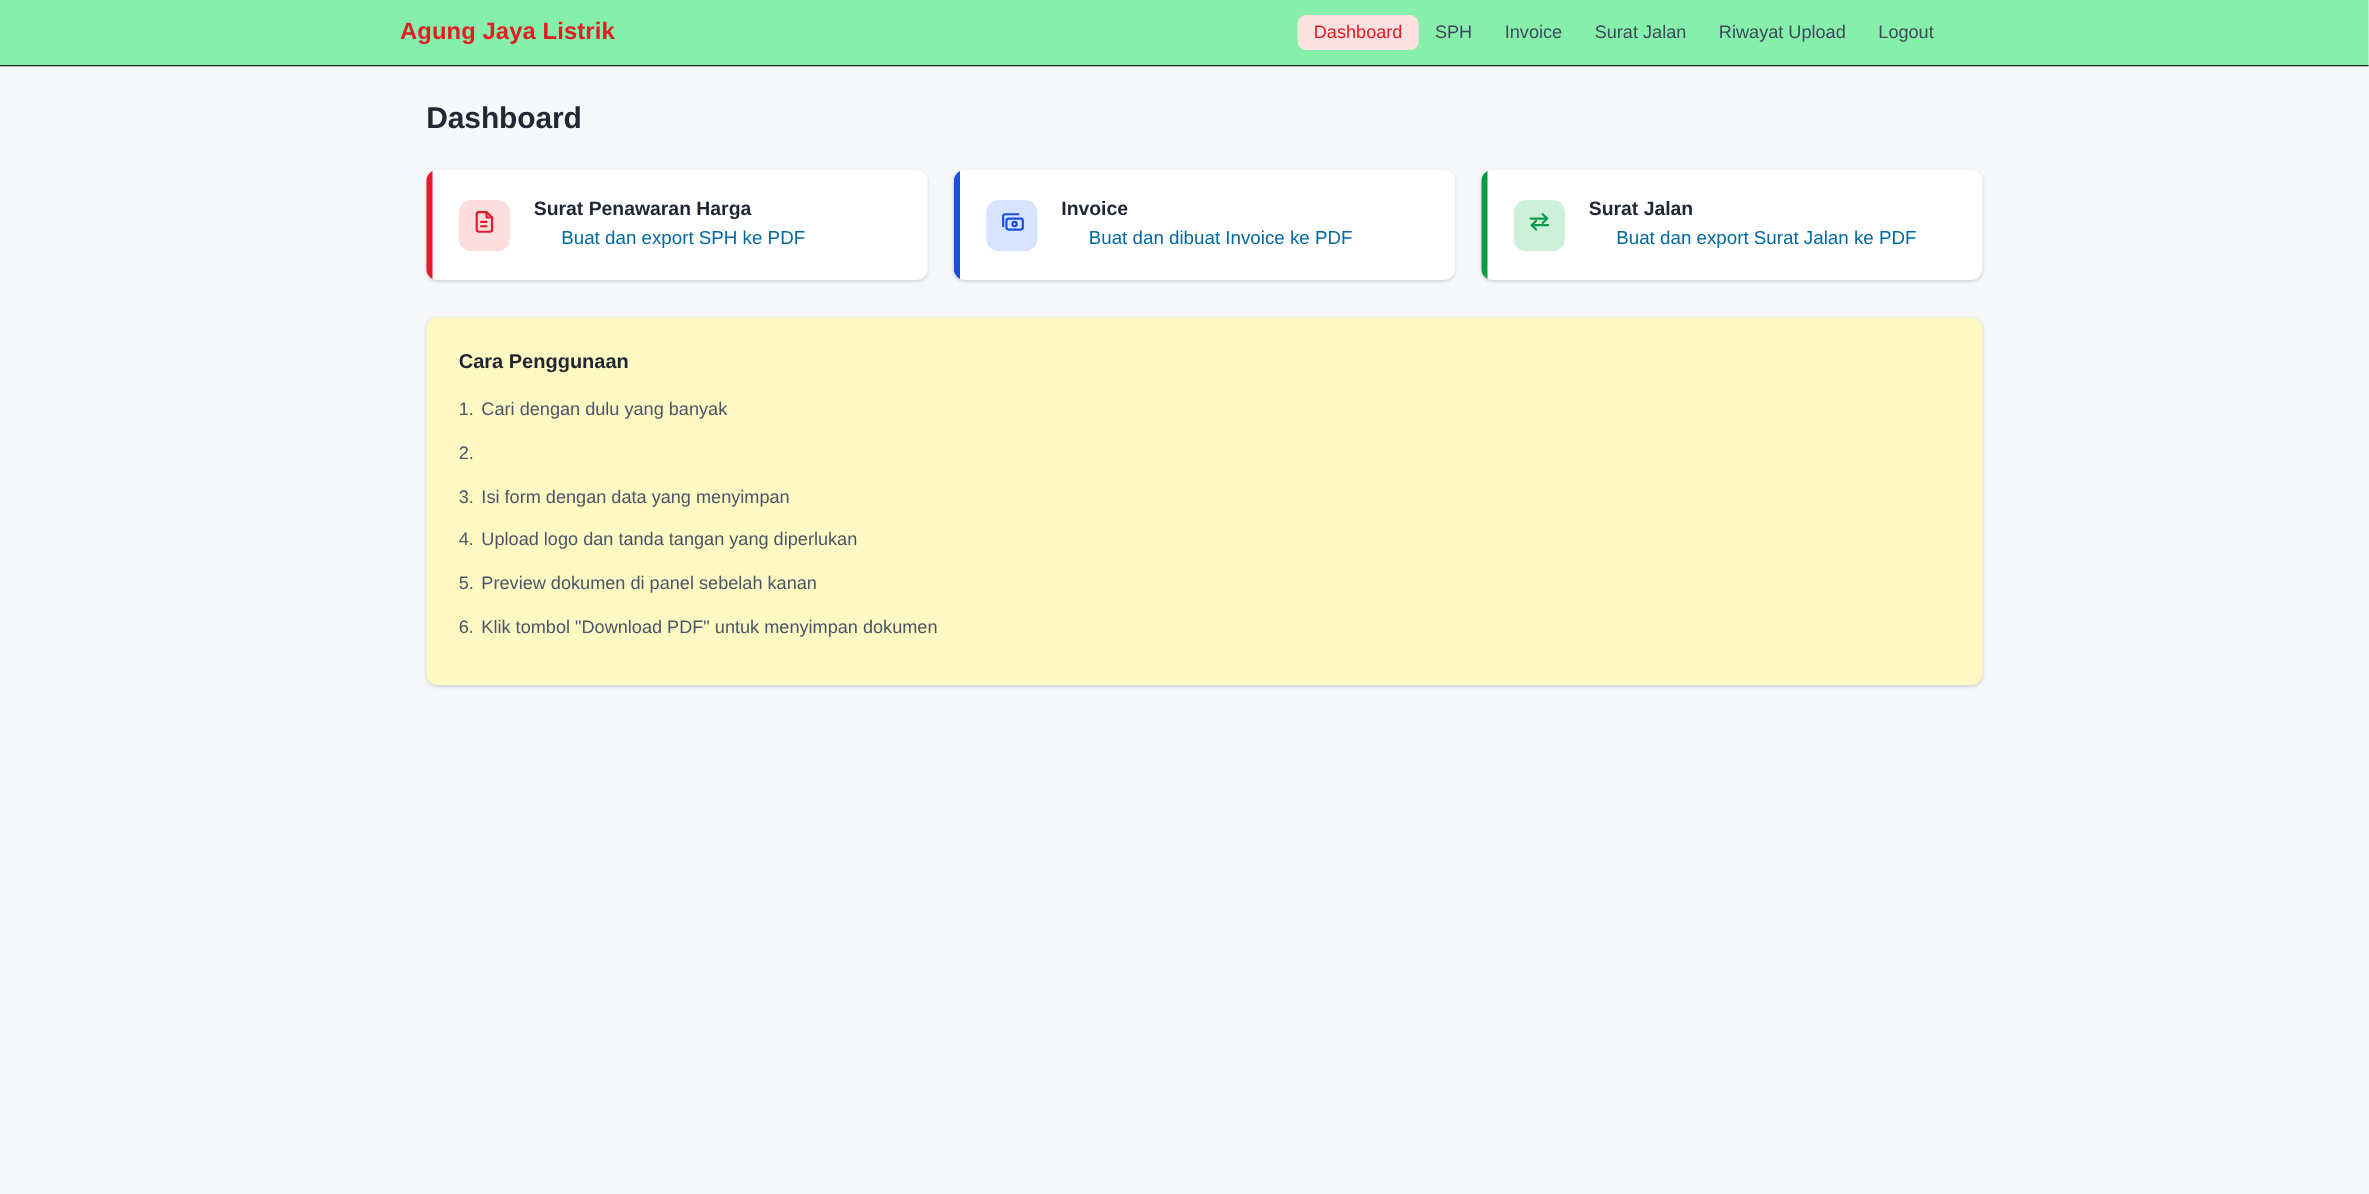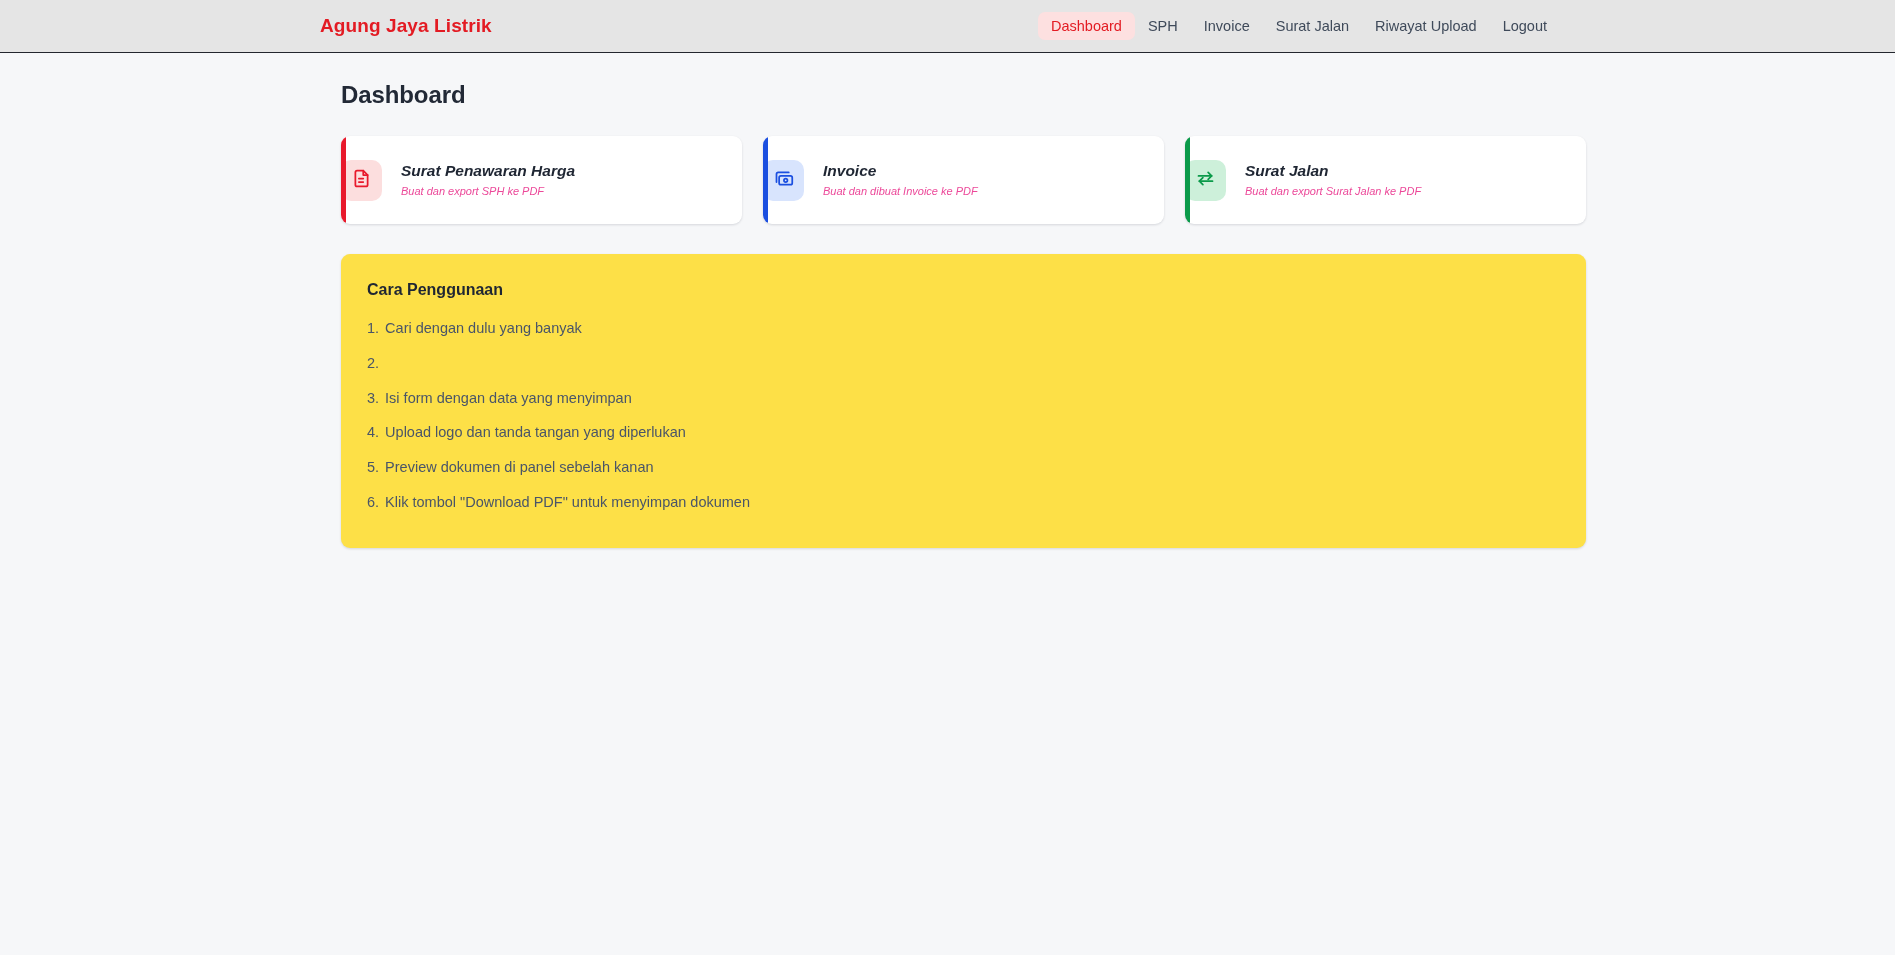--- a/index.html
+++ b/index.html
@@ -8,21 +8,21 @@
     width: 1895px;
     height: 955px;
     background: #f6f7f9;
     font-family: "Liberation Sans", sans-serif;
     -webkit-font-smoothing: antialiased;
   }
 
   
   .navbar {
     height: 53px;
-    background: #e5e5e5;
+    background: #86efac;
     border-bottom: 1px solid #23272e;
     display: flex;
     align-items: center;
     position: relative;
   }
 
   .brand {
     position: absolute;
     left: 320px;
     font-size: 19px;
@@ -78,25 +78,25 @@
     margin-bottom: 30px;
   }
 
   .doc-card {
     flex: 1 1 0;
     background: #ffffff;
     border-radius: 9px;
     height: 88px;
     display: flex;
     align-items: center;
+    padding-left: 26px;
     position: relative;
     overflow: hidden;
     box-shadow: 0 1px 3px rgba(16,24,40,0.09), 0 1px 2px rgba(16,24,40,0.05);
     cursor: pointer;
-    font-style: italic;
   }
 
   .doc-card .accent {
     position: absolute;
     left: 0; top: 0; bottom: 0;
     width: 5px;
   }
 
   .card-sph   .accent { background: #e8192c; }
   .card-inv   .accent { background: #1b4fe0; }
@@ -120,28 +120,29 @@
 
   .card-title {
     font-size: 15.5px;
     font-weight: bold;
     color: #1f2633;
     line-height: 1.3;
     margin-bottom: 3px;
   }
 
   .card-sub {
-    font-size: 11px;
-    color: #ec4899;
+    font-size: 15px;
+    color: #0369a1;
     line-height: 1.35;
+    margin-left: 22px;
   }
 
   
   .panel {
-    background: #fde047;
+    background: #fef9c3;
     border-radius: 9px;
     padding: 27px 26px 34px 26px;
     box-shadow: 0 1px 3px rgba(16,24,40,0.09), 0 1px 2px rgba(16,24,40,0.05);
   }
 
   .panel-title {
     font-size: 16px;
     font-weight: bold;
     color: #1f2633;
     margin-bottom: 19px;

